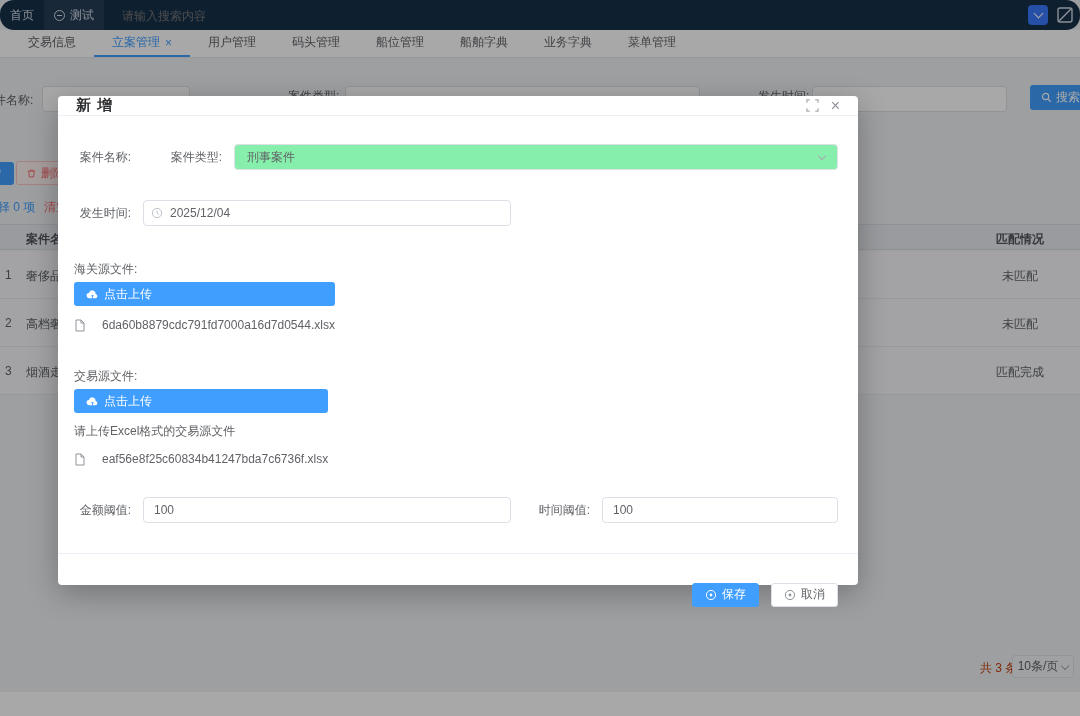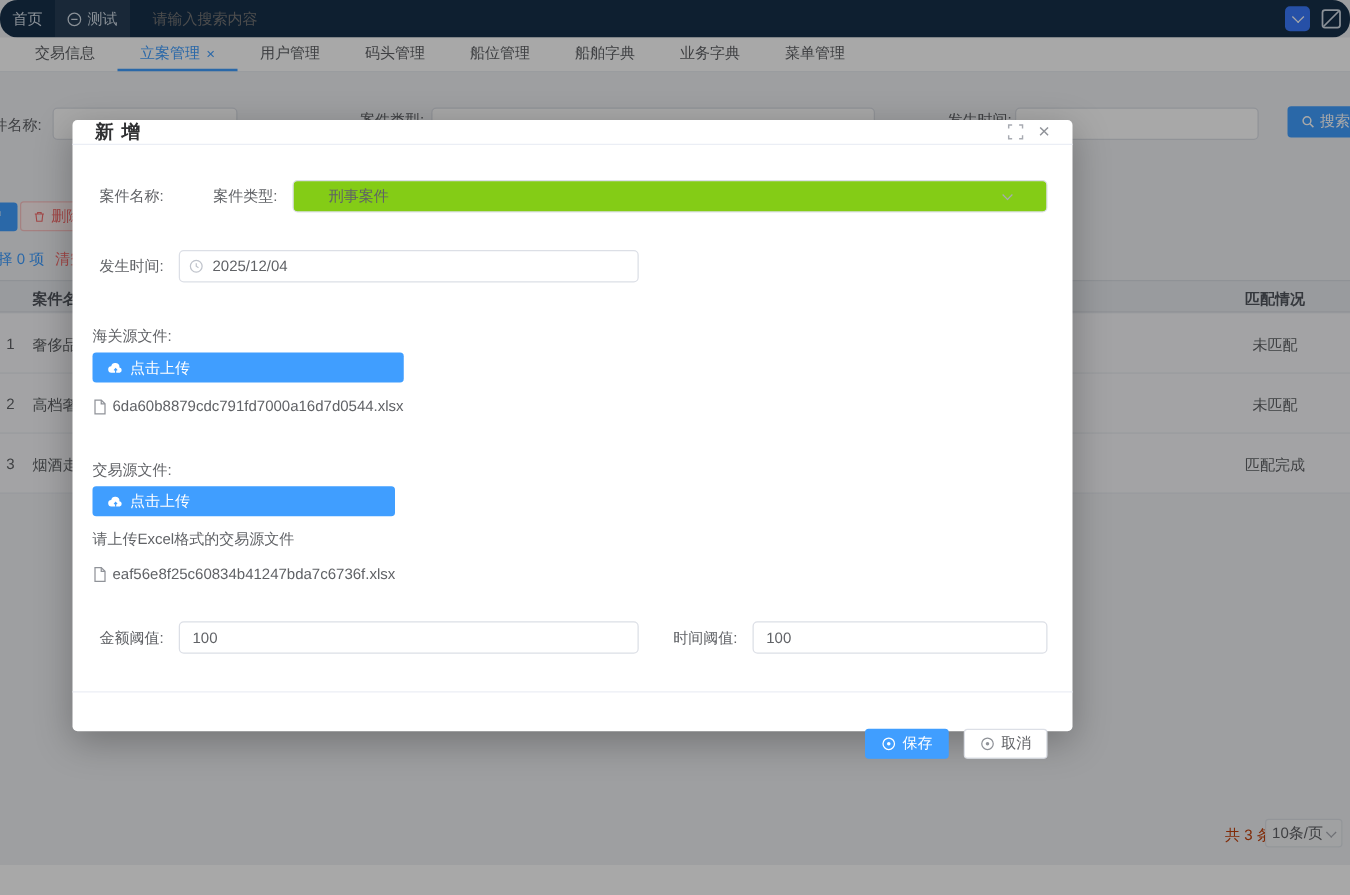--- a/index.html
+++ b/index.html
@@ -53,31 +53,31 @@
   .dlg-title { font-size:15px; color:#303133; font-weight:bold; letter-spacing:1px; }
   .dlg-tools { margin-left:auto; display:flex; align-items:center; gap:12px; }
   .dlg-full { cursor:pointer; display:flex; }
   .dlg-close { font-size:16px; color:#909399; cursor:pointer; line-height:1; }
   .dlg-body { flex:1; padding:28px 20px 0 16px; }
   .frow { display:flex; align-items:flex-start; margin-bottom:30px; }
   .flabel { width:57px; text-align:right; margin-right:12px; font-size:12px; color:#606266; line-height:26px; white-space:nowrap; flex:none; }
   .finput { height:26px; border:1px solid #dcdfe6; border-radius:4px; font-size:12px; color:#606266; padding:0 10px; outline:none; background:#fff; font-family:inherit; }
   .w368 { width:368px; flex:none; }
   .fgap { width:22px; flex:none; }
-  .fselect { flex:1; height:26px; border:1px solid #dcdfe6; border-radius:4px; display:flex; align-items:center; padding:0 28px; font-size:12px; color:#606266; cursor:pointer; background:#84cc16; }
+  .fselect { flex:1; height:26px; border:1px solid #dcdfe6; border-radius:4px; display:flex; align-items:center; padding:0 12px; font-size:12px; color:#606266; cursor:pointer; background:#86efac; }
   .fselect .chev-g { margin-left:auto; }
   .grow { flex:1; }
   .date-wrap { position:relative; width:368px; flex:none; }
   .date-wrap .finput { width:100%; padding-left:26px; }
   .date-wrap svg { position:absolute; left:8px; top:7px; }
   .upload-row { margin-bottom:31px;flex-direction:column; }
   .upload-block { display:flex; flex-direction:column; }
   .upload-btn { height:24px; padding:0 12px; background:#409eff; border:none; border-radius:3px; color:#fff; font-size:12px; display:flex; align-items:center; gap:5px; cursor:pointer; }
   .tip { margin-top:10px; font-size:12px; color:#606266; }
-  .file-item { margin-top:12px; font-size:12px; color:#606266; display:flex; align-items:center; gap:4px; cursor:pointer; }
+  .file-item { margin-top:12px; font-size:12px; color:#606266; display:flex; align-items:center; gap:16px; cursor:pointer; }
   .dlg-foot { height:46px; border-top:1px solid #ebeef5; display:flex; align-items:center; justify-content:flex-end; gap:12px; padding:0 20px; }
   .btn { height:24px; padding:0 12px; border-radius:3px; font-size:12px; display:flex; align-items:center; gap:5px; cursor:pointer;margin-top:36px; }
   .btn-primary { background:#409eff; border:1px solid #409eff; color:#fff; }
   .btn-plain { background:#fff; border:1px solid #dcdfe6; color:#606266; }
 </style>
 </head>
 <body>
 
 <div class="page">
 

